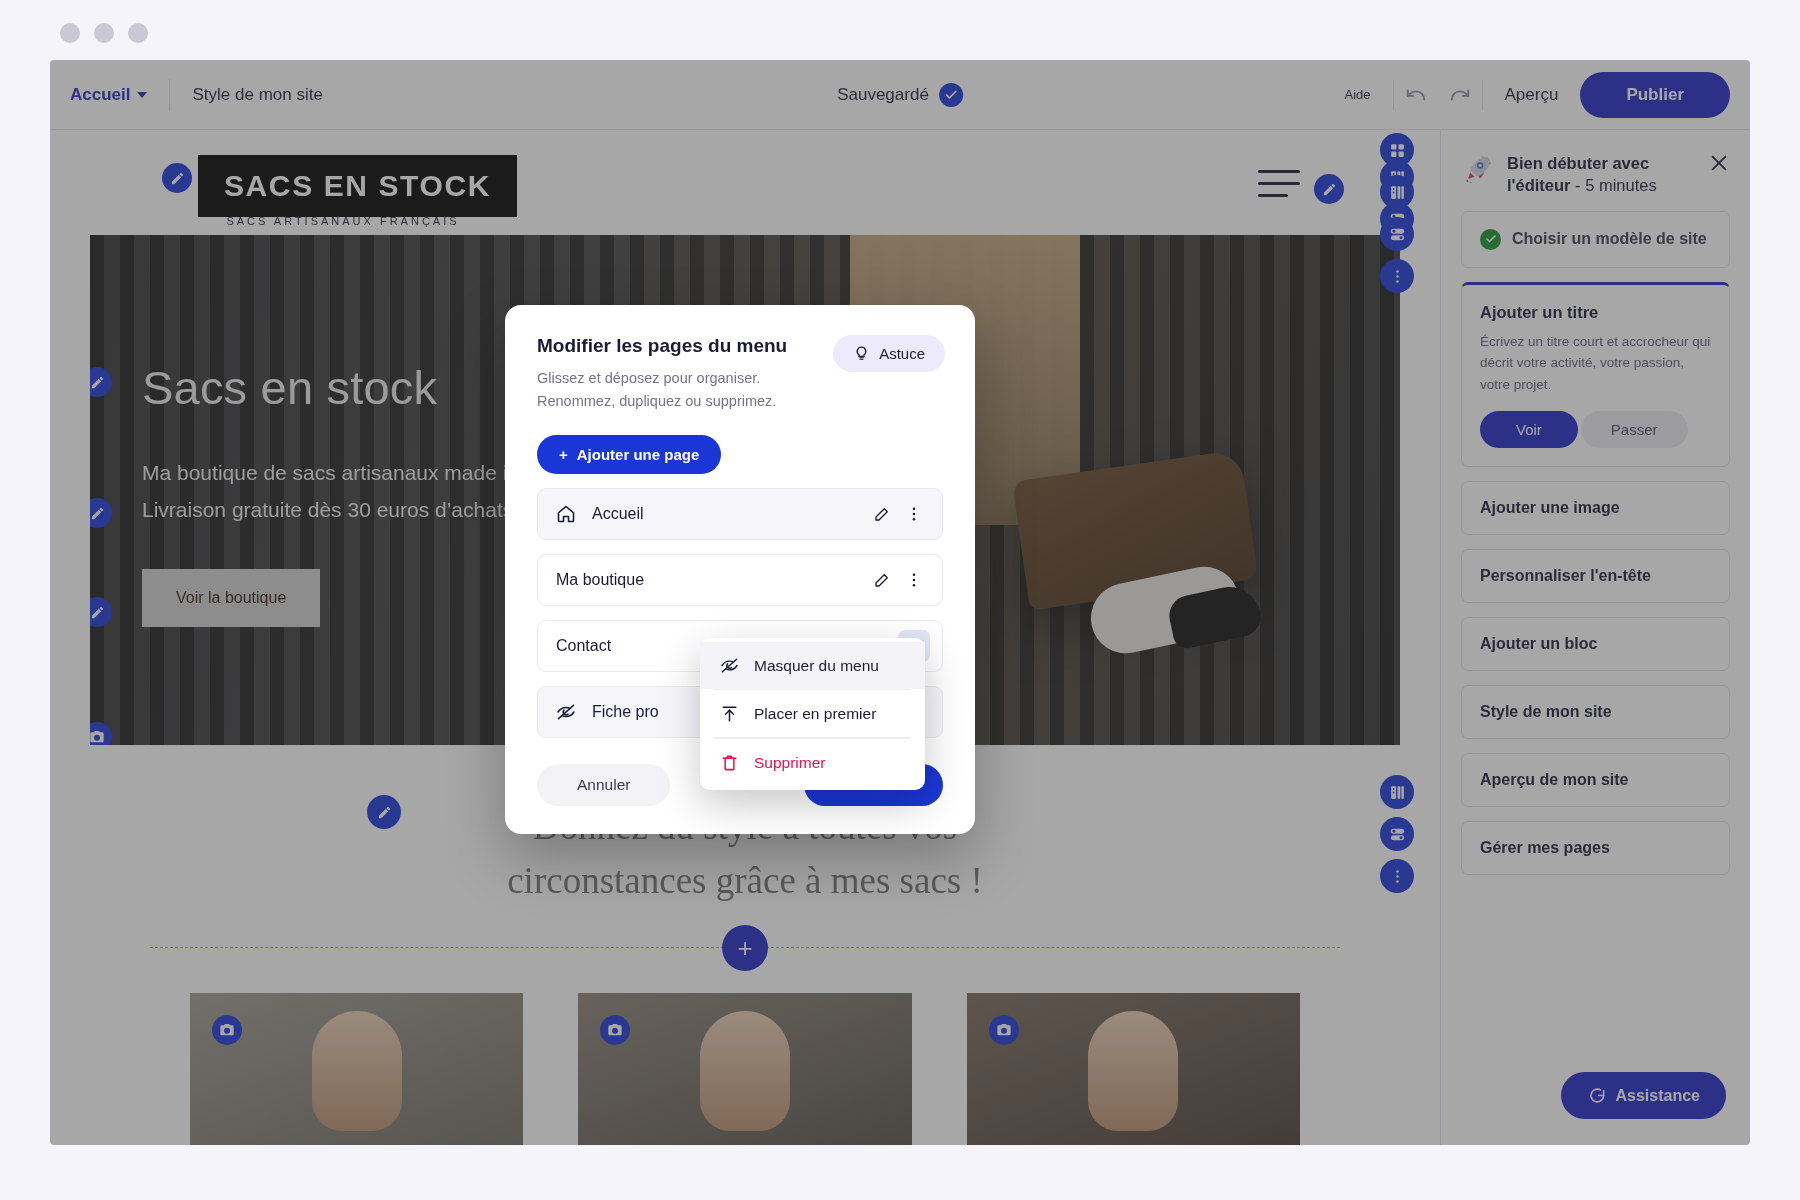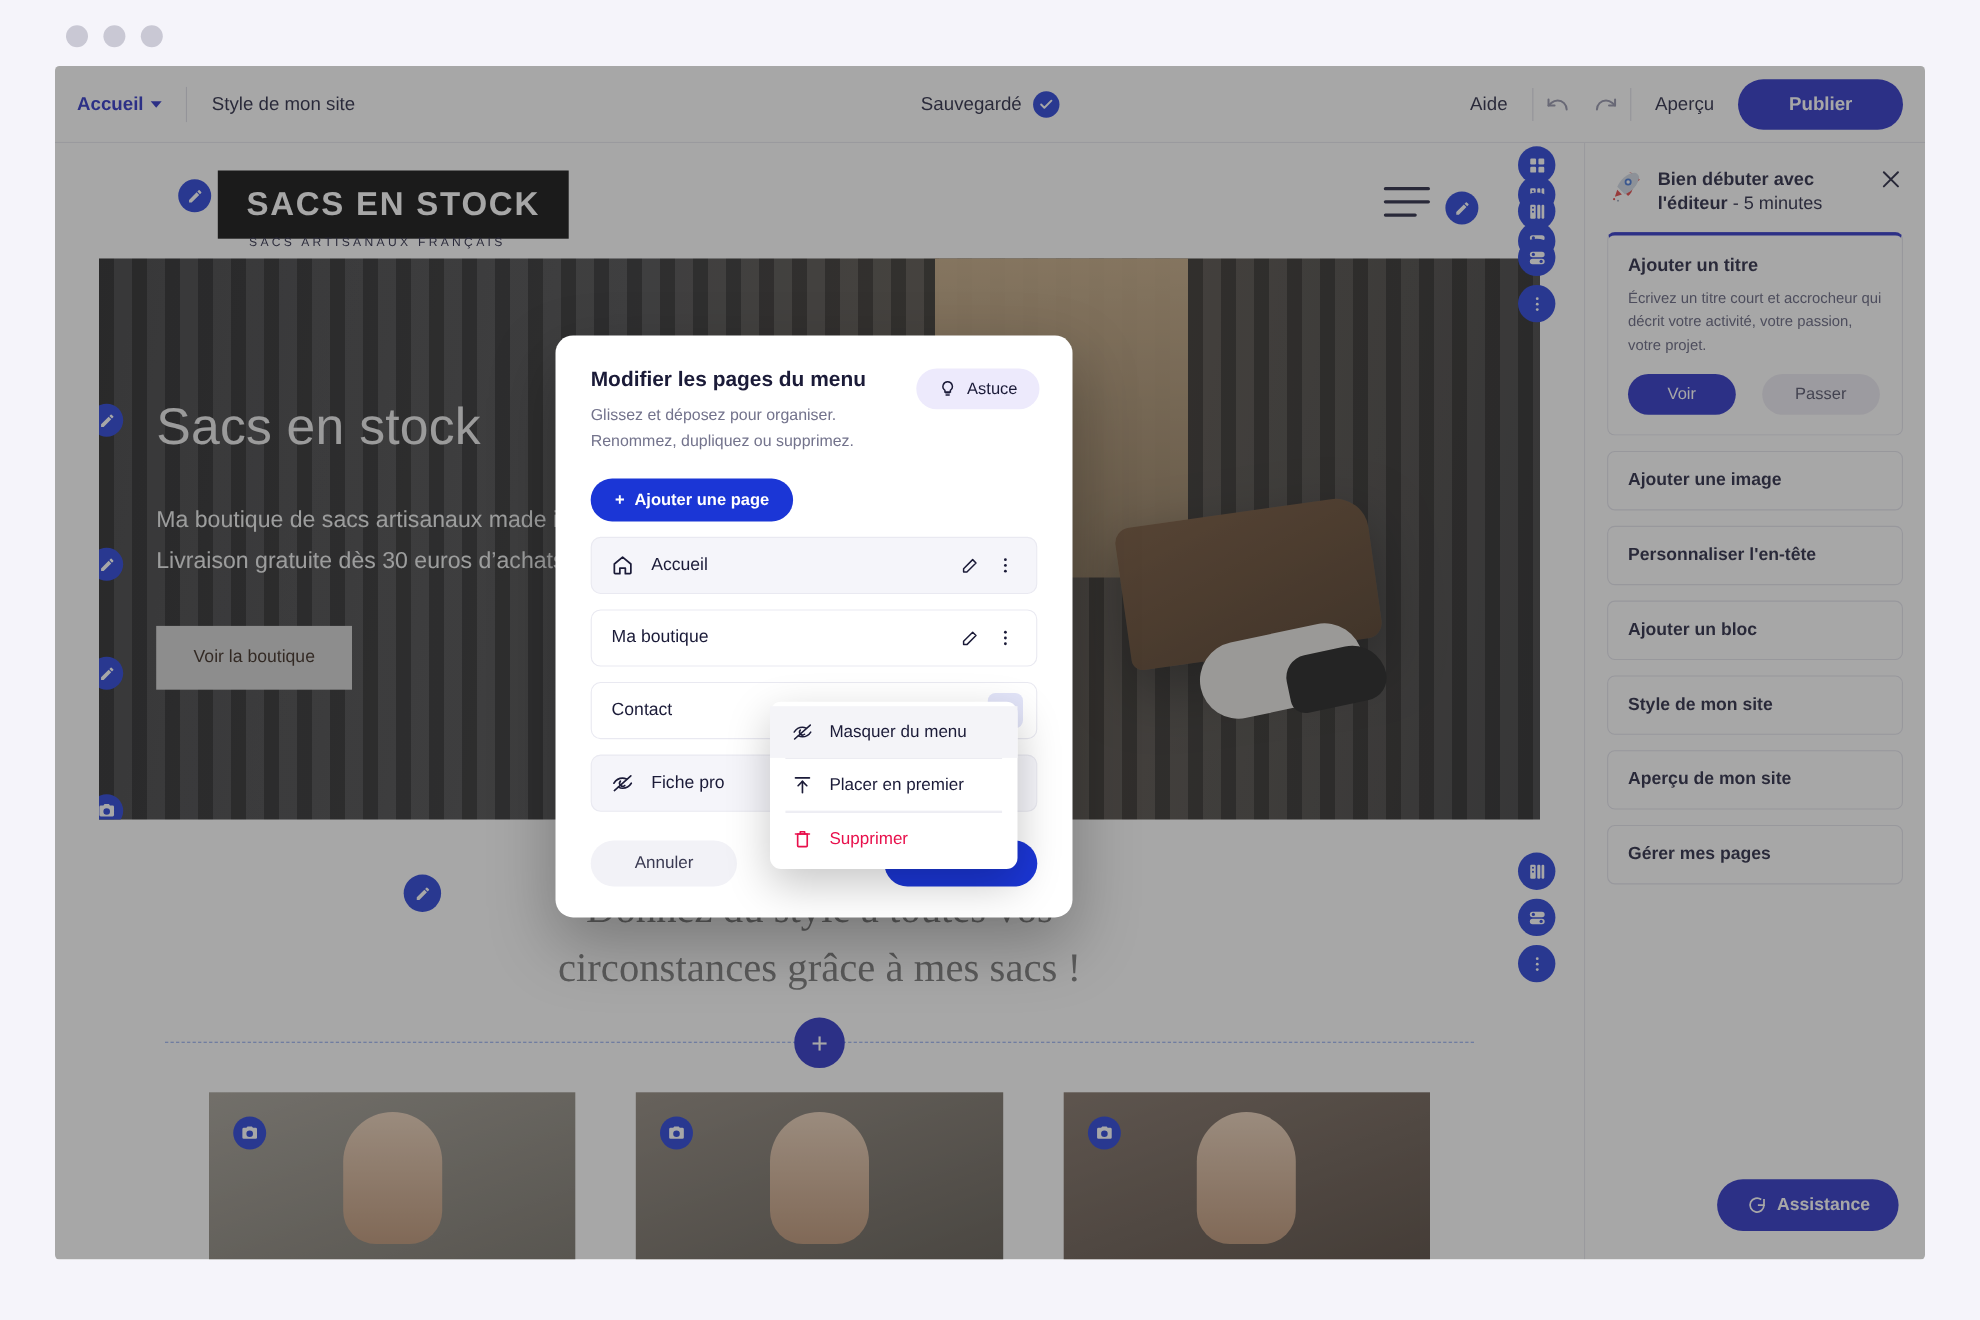--- a/index.html
+++ b/index.html
@@ -33,21 +33,21 @@
   .chev { width: 0; height: 0; border-left: 5px solid transparent; border-right: 5px solid transparent;
           border-top: 6px solid #2027c4; }
   .tb-div { width: 1px; height: 32px; background: #dcdce6; margin: 0 22px; }
   .tb-style { color: #1b1b38; font-size: 17px; cursor: pointer; }
   .tb-saved { position: absolute; left: 50%; transform: translateX(-50%);
               display: flex; align-items: center; gap: 10px; font-size: 17px; color: #1b1b38; }
   .saved-badge { width: 24px; height: 24px; border-radius: 50%; background: #1b36d6;
                  display: flex; align-items: center; justify-content: center; }
   .saved-badge svg { width: 14px; height: 14px; }
   .tb-right { margin-left: auto; display: flex; align-items: center; gap: 0; padding-right: 20px; }
-  .tb-aide { font-size: 17px; color: #1b1b38; cursor: pointer; padding: 0 22px; }
+  .tb-aide { font-size: 13px; color: #1b1b38; cursor: pointer; padding: 0 22px; }
   .vline { width: 1px; height: 30px; background: #dcdce6; }
   .icon-btn { width: 44px; height: 44px; display: flex; align-items: center; justify-content: center;
               cursor: pointer; color: #8e8ea6; }
   .icon-btn svg { width: 22px; height: 22px; }
   .tb-apercu { font-size: 17px; color: #1b1b38; cursor: pointer; padding: 0 22px; }
   .btn-publier { background: #2027c4; color: #fff; font-size: 17px; font-weight: 600;
                  border: none; border-radius: 24px; padding: 13px 46px; cursor: pointer; }
 
   
   .canvas { position: absolute; left: 0; top: 70px; width: 1390px; height: 1015px;
@@ -129,21 +129,21 @@
              padding: 17px 18px; font-size: 16px; font-weight: 700; color: #1b1b38; cursor: pointer;
              display: flex; align-items: center; gap: 11px; }
   .rp-item.done { font-weight: 600; color: #3a3a52; }
   .check-g { width: 21px; height: 21px; border-radius: 50%; background: #18922f; flex: none;
              display: flex; align-items: center; justify-content: center; }
   .check-g svg { width: 12px; height: 12px; }
   .rp-card { border: 1px solid #e3e3ec; border-top: 3px solid #2027c4; border-radius: 7px;
              margin-top: 14px; padding: 18px; }
   .rp-card h4 { font-size: 16.5px; color: #1b1b38; }
   .rp-card p { font-size: 13.5px; color: #5c5c78; line-height: 1.6; margin-top: 9px; }
-  .rp-actions { display: flex; gap: 24px; margin-top: 16px; }
+  .rp-actions { display: flex; gap: 3px; margin-top: 16px; }
   .btn-voir { background: #2027c4; color: #fff; border: none; border-radius: 20px;
               padding: 10px 36px; font-size: 15px; cursor: pointer; }
   .btn-passer { background: #eceaf2; color: #4a4a63; border: none; border-radius: 20px;
                 padding: 10px 30px; font-size: 15px; cursor: pointer; }
 
   .assist { position: absolute; right: 24px; bottom: 26px; background: #2027c4; color: #fff;
             border: none; border-radius: 26px; padding: 14px 26px; font-size: 16px; font-weight: 700;
             display: flex; align-items: center; gap: 10px; cursor: pointer; }
   .assist svg { width: 19px; height: 19px; }
 
@@ -439,20 +439,28 @@
           <b>Bien débuter avec l'éditeur</b><span> - 5 minutes</span>
         </div>
         <div class="rp-close">
           <svg viewBox="0 0 24 24" fill="none" stroke-width="2" stroke-linecap="round">
               <line x1="5" y1="5" x2="19" y2="19"></line>
               <line x1="19" y1="5" x2="5" y2="19"></line>
             </svg>
         </div>
       </div>
 
+      <div class="rp-item done">
+        <span class="check-g">
+          <svg viewBox="0 0 24 24" fill="none" stroke="#fff" stroke-width="3.4" stroke-linecap="round" stroke-linejoin="round">
+              <polyline points="20 6 9 17 4 12"></polyline>
+            </svg>
+        </span>
+        <span>Choisir un modèle de site</span>
+      </div>
 
       <div class="rp-card">
         <h4>Ajouter un titre</h4>
         <p>Écrivez un titre court et accrocheur qui décrit votre activité, votre passion, votre projet.</p>
         <div class="rp-actions">
           <button class="btn-voir">Voir</button>
           <button class="btn-passer">Passer</button>
         </div>
       </div>
 

